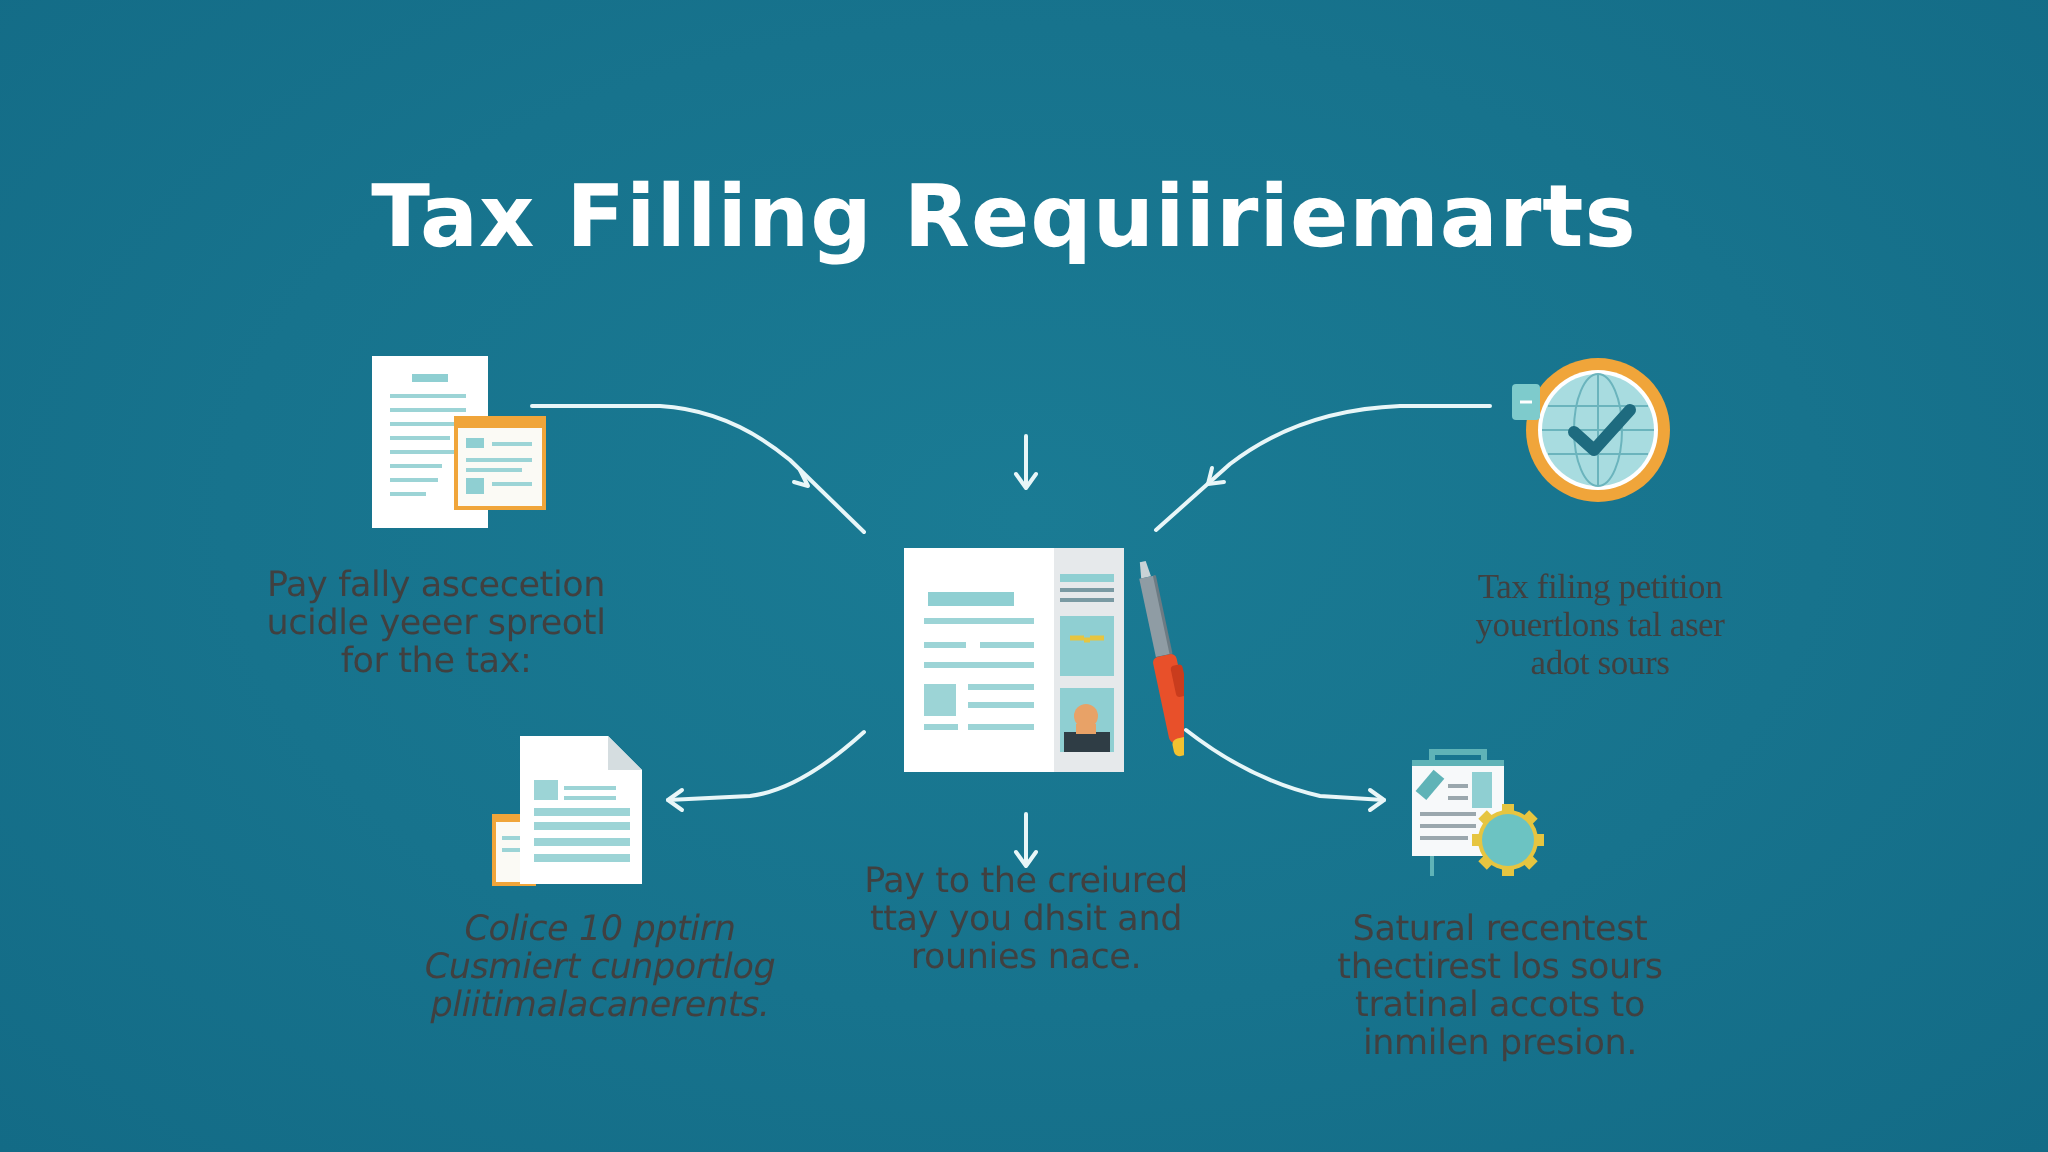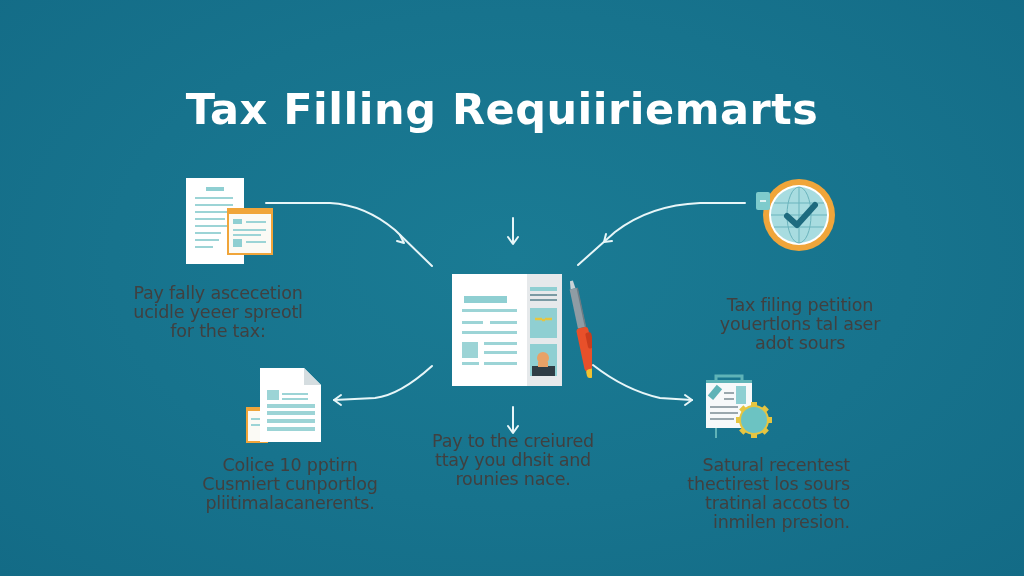--- a/index.html
+++ b/index.html
@@ -89,21 +89,21 @@
       <line x1="47" y1="9" x2="47" y2="65"></line>
       <line x1="19" y1="37" x2="75" y2="37"></line>
       <line x1="22" y1="25" x2="72" y2="25"></line>
       <line x1="22" y1="49" x2="72" y2="49"></line>
     </g>
     <path d="M35 38 L45 47 L63 27" stroke="#1e6b7f" stroke-width="6" fill="none" stroke-linecap="round" stroke-linejoin="round"></path>
     <rect x="4" y="14" width="14" height="18" rx="2" fill="#7ecbcc"></rect>
     <path d="M8 23 L14 23" stroke="#ffffff" stroke-width="1.5"></path>
   </svg>
 </div>
-<div class="caption" style="left:700px;top:296px;width:200px;">
+<div class="caption" style="left:700px;top:284px;width:200px;font-family:Liberation Serif, serif;">
   <div>Tax filing petition</div>
   <div>youertlons tal aser</div>
   <div>adot sours</div>
 </div>
 
 <div class="icon" style="left:452px;top:274px;width:140px;height:120px;">
   <svg width="140" height="120" viewBox="0 0 140 120">
     <rect x="0" y="0" width="110" height="112" fill="#ffffff"></rect>
     <rect x="75" y="0" width="35" height="112" fill="#e6e9eb"></rect>
     <rect x="12" y="22" width="43" height="7" fill="#8fcfd2"></rect>
@@ -151,21 +151,21 @@
       <rect x="23" y="24" width="12" height="10"></rect>
       <rect x="38" y="27" width="26" height="2"></rect>
       <rect x="38" y="32" width="26" height="2"></rect>
       <rect x="23" y="38" width="48" height="4"></rect>
       <rect x="23" y="45" width="48" height="4"></rect>
       <rect x="23" y="53" width="48" height="4"></rect>
       <rect x="23" y="61" width="48" height="4"></rect>
     </g>
   </svg>
 </div>
-<div class="caption" style="left:200px;top:456px;width:180px;">
+<div class="caption" style="left:210px;top:456px;width:180px;font-style:italic;">
   <div>Colice 10 pptirn</div>
   <div>Cusmiert cunportlog</div>
   <div>pliitimalacanerents.</div>
 </div>
 
 <div class="caption" style="left:418px;top:432px;width:190px;">
   <div>Pay to the creiured</div>
   <div>ttay you dhsit and</div>
   <div>rounies nace.</div>
 </div>
@@ -196,18 +196,18 @@
           <rect x="12" y="-3" width="6" height="6"></rect>
         <rect x="-3" y="-18" width="6" height="6" transform="rotate(45)"></rect>
         <rect x="-3" y="12" width="6" height="6" transform="rotate(45)"></rect>
         <rect x="-18" y="-3" width="6" height="6" transform="rotate(45)"></rect>
         <rect x="12" y="-3" width="6" height="6" transform="rotate(45)"></rect>
       </g>
       <circle r="13" fill="#6cc3c2"></circle>
     </g>
   </svg>
 </div>
-<div class="caption" style="left:650px;top:456px;width:200px;text-align:right;">
+<div class="caption" style="left:650px;top:456px;width:200px;">
   <div>Satural recentest</div>
   <div>thectirest los sours</div>
   <div>tratinal accots to</div>
   <div>inmilen presion.</div>
 </div>
 
 </body></html>

